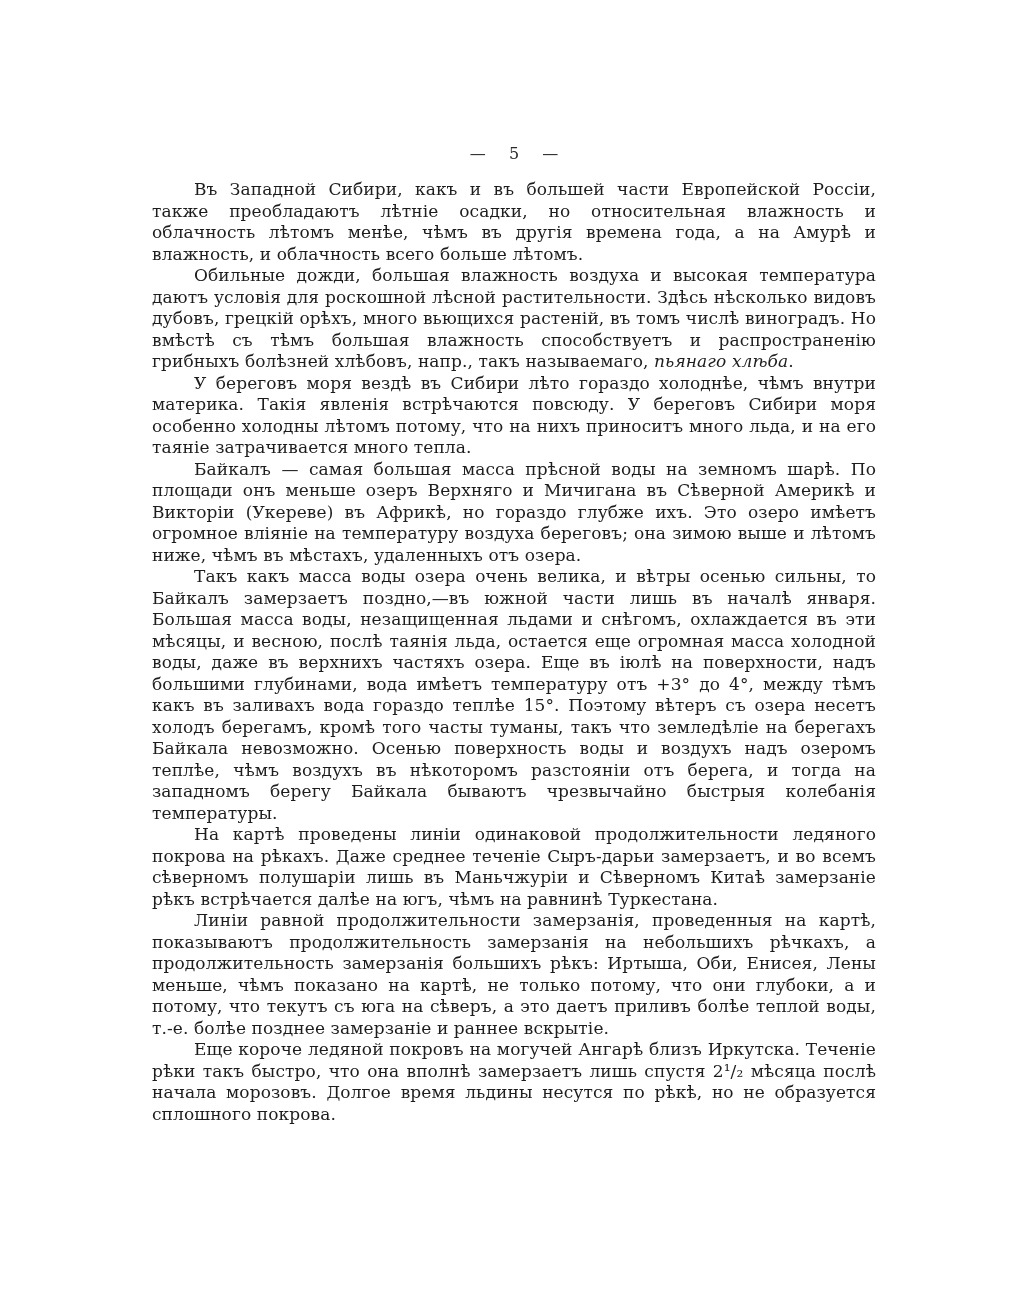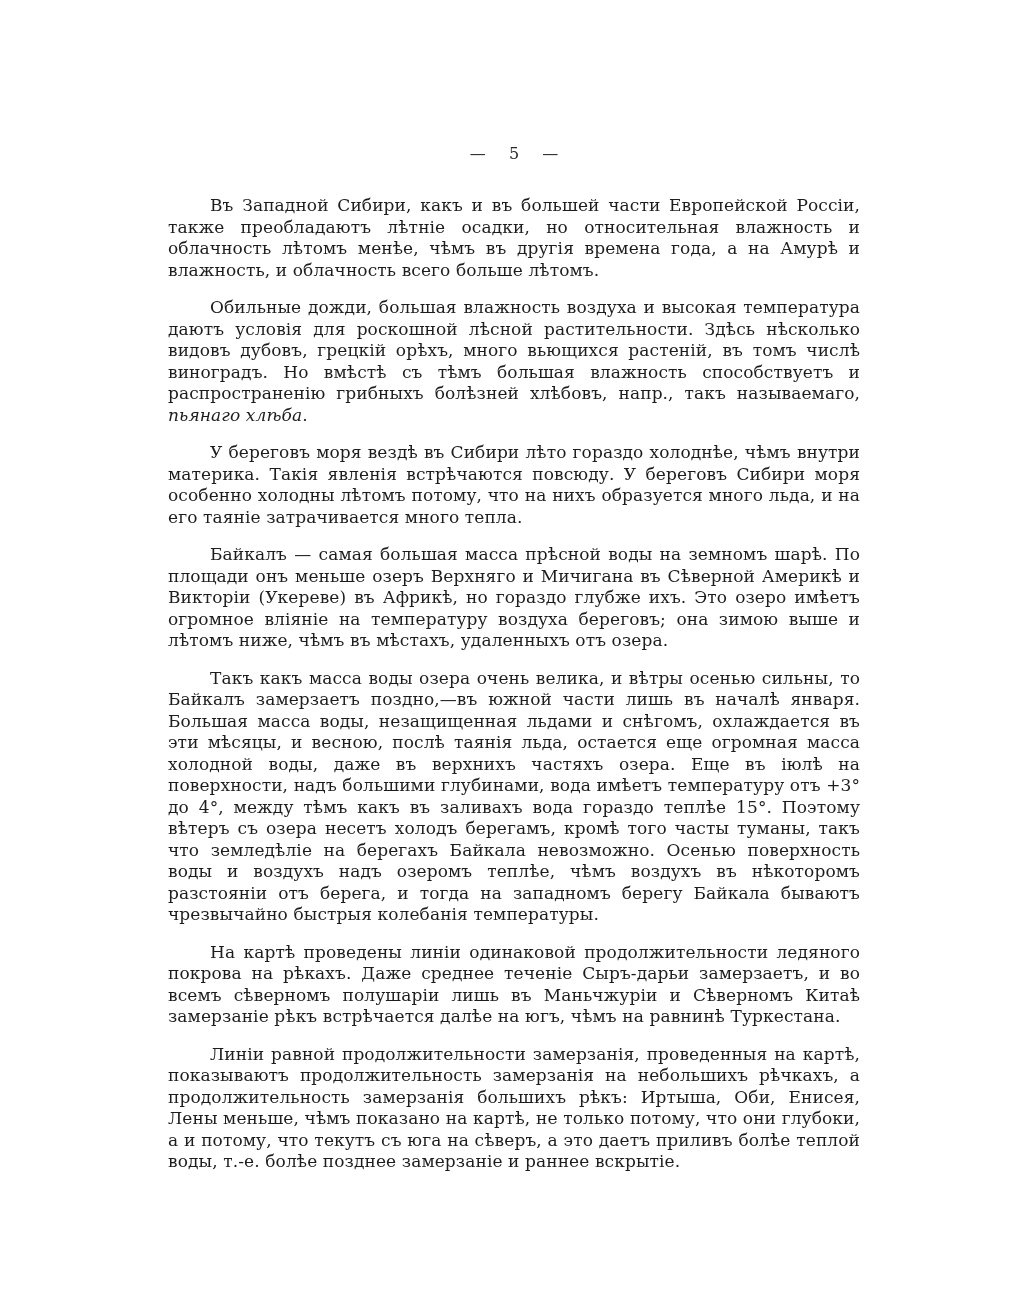--- a/index.html
+++ b/index.html
@@ -30,34 +30,35 @@
     position: absolute;
     top: 179px;
     left: 152px;
     width: 724px;
     text-align: justify;
     font-size: 17px;
     line-height: 21.5px;
     letter-spacing: 0.1px;
   }
   .para {
-    margin: 16px;
+    margin: 0;
     padding: 0;
     text-indent: 42px;
   }
   .para em {
   }
 </style>
 </head>
 <body>
 
 <div class="scan-page">
   <div class="page-number">— 5 —</div>
   <div class="text-block">
       <p class="para"><span>Въ Западной Сибири, какъ и въ большей части Европейской Россіи, также преобладаютъ лѣтніе осадки, но относительная влажность и облачность лѣтомъ менѣе, чѣмъ въ другія времена года, а на Амурѣ и влажность, и облачность всего больше лѣтомъ.</span></p>
       <p class="para"><span>Обильные дожди, большая влажность воздуха и высокая температура даютъ условія для роскошной лѣсной растительности. Здѣсь нѣсколько видовъ дубовъ, грецкій орѣхъ, много вьющихся растеній, въ томъ числѣ виноградъ. Но вмѣстѣ съ тѣмъ большая влажность способствуетъ и распространенію грибныхъ болѣзней хлѣбовъ, напр., такъ называемаго, </span><em>пьянаго хлѣба</em><span>.</span></p>
-      <p class="para"><span>У береговъ моря вездѣ въ Сибири лѣто гораздо холоднѣе, чѣмъ внутри материка. Такія явленія встрѣчаются повсюду. У береговъ Сибири моря особенно холодны лѣтомъ потому, что на нихъ образуется много льда, и на его таяніе затрачивается много тепла.</span></p>
+      <p class="para"><span>У береговъ моря вездѣ въ Сибири лѣто гораздо холоднѣе, чѣмъ внутри материка. Такія явленія встрѣчаются повсюду. У береговъ Сибири моря особенно холодны лѣтомъ потому, что на нихъ приноситъ много льда, и на его таяніе затрачивается много тепла.</span></p>
       <p class="para"><span>Байкалъ — самая большая масса прѣсной воды на земномъ шарѣ. По площади онъ меньше озеръ Верхняго и Мичигана въ Сѣверной Америкѣ и Викторіи (Укереве) въ Африкѣ, но гораздо глубже ихъ. Это озеро имѣетъ огромное вліяніе на температуру воздуха береговъ; она зимою выше и лѣтомъ ниже, чѣмъ въ мѣстахъ, удаленныхъ отъ озера.</span></p>
       <p class="para"><span>Такъ какъ масса воды озера очень велика, и вѣтры осенью сильны, то Байкалъ замерзаетъ поздно,—въ южной части лишь въ началѣ января. Большая масса воды, незащищенная льдами и снѣгомъ, охлаждается въ эти мѣсяцы, и весною, послѣ таянія льда, остается еще огромная масса холодной воды, даже въ верхнихъ частяхъ озера. Еще въ іюлѣ на поверхности, надъ большими глубинами, вода имѣетъ температуру отъ +3° до 4°, между тѣмъ какъ въ заливахъ вода гораздо теплѣе 15°. Поэтому вѣтеръ съ озера несетъ холодъ берегамъ, кромѣ того часты туманы, такъ что земледѣліе на берегахъ Байкала невозможно. Осенью поверхность воды и воздухъ надъ озеромъ теплѣе, чѣмъ воздухъ въ нѣкоторомъ разстояніи отъ берега, и тогда на западномъ берегу Байкала бываютъ чрезвычайно быстрыя колебанія температуры.</span></p>
       <p class="para"><span>На картѣ проведены линіи одинаковой продолжительности ледяного покрова на рѣкахъ. Даже среднее теченіе Сыръ-дарьи замерзаетъ, и во всемъ сѣверномъ полушаріи лишь въ Маньчжуріи и Сѣверномъ Китаѣ замерзаніе рѣкъ встрѣчается далѣе на югъ, чѣмъ на равнинѣ Туркестана.</span></p>
       <p class="para"><span>Линіи равной продолжительности замерзанія, проведенныя на картѣ, показываютъ продолжительность замерзанія на небольшихъ рѣчкахъ, а продолжительность замерзанія большихъ рѣкъ: Иртыша, Оби, Енисея, Лены меньше, чѣмъ показано на картѣ, не только потому, что они глубоки, а и потому, что текутъ съ юга на сѣверъ, а это даетъ приливъ болѣе теплой воды, т.-е. болѣе позднее замерзаніе и раннее вскрытіе.</span></p>
+      <p class="para"><span>Еще короче ледяной покровъ на могучей Ангарѣ близъ Иркутска. Теченіе рѣки такъ быстро, что она вполнѣ замерзаетъ лишь спустя 2¹/₂ мѣсяца послѣ начала морозовъ. Долгое время льдины несутся по рѣкѣ, но не образуется сплошного покрова.</span></p>
     </div>
 </div>
 
 </body></html>

